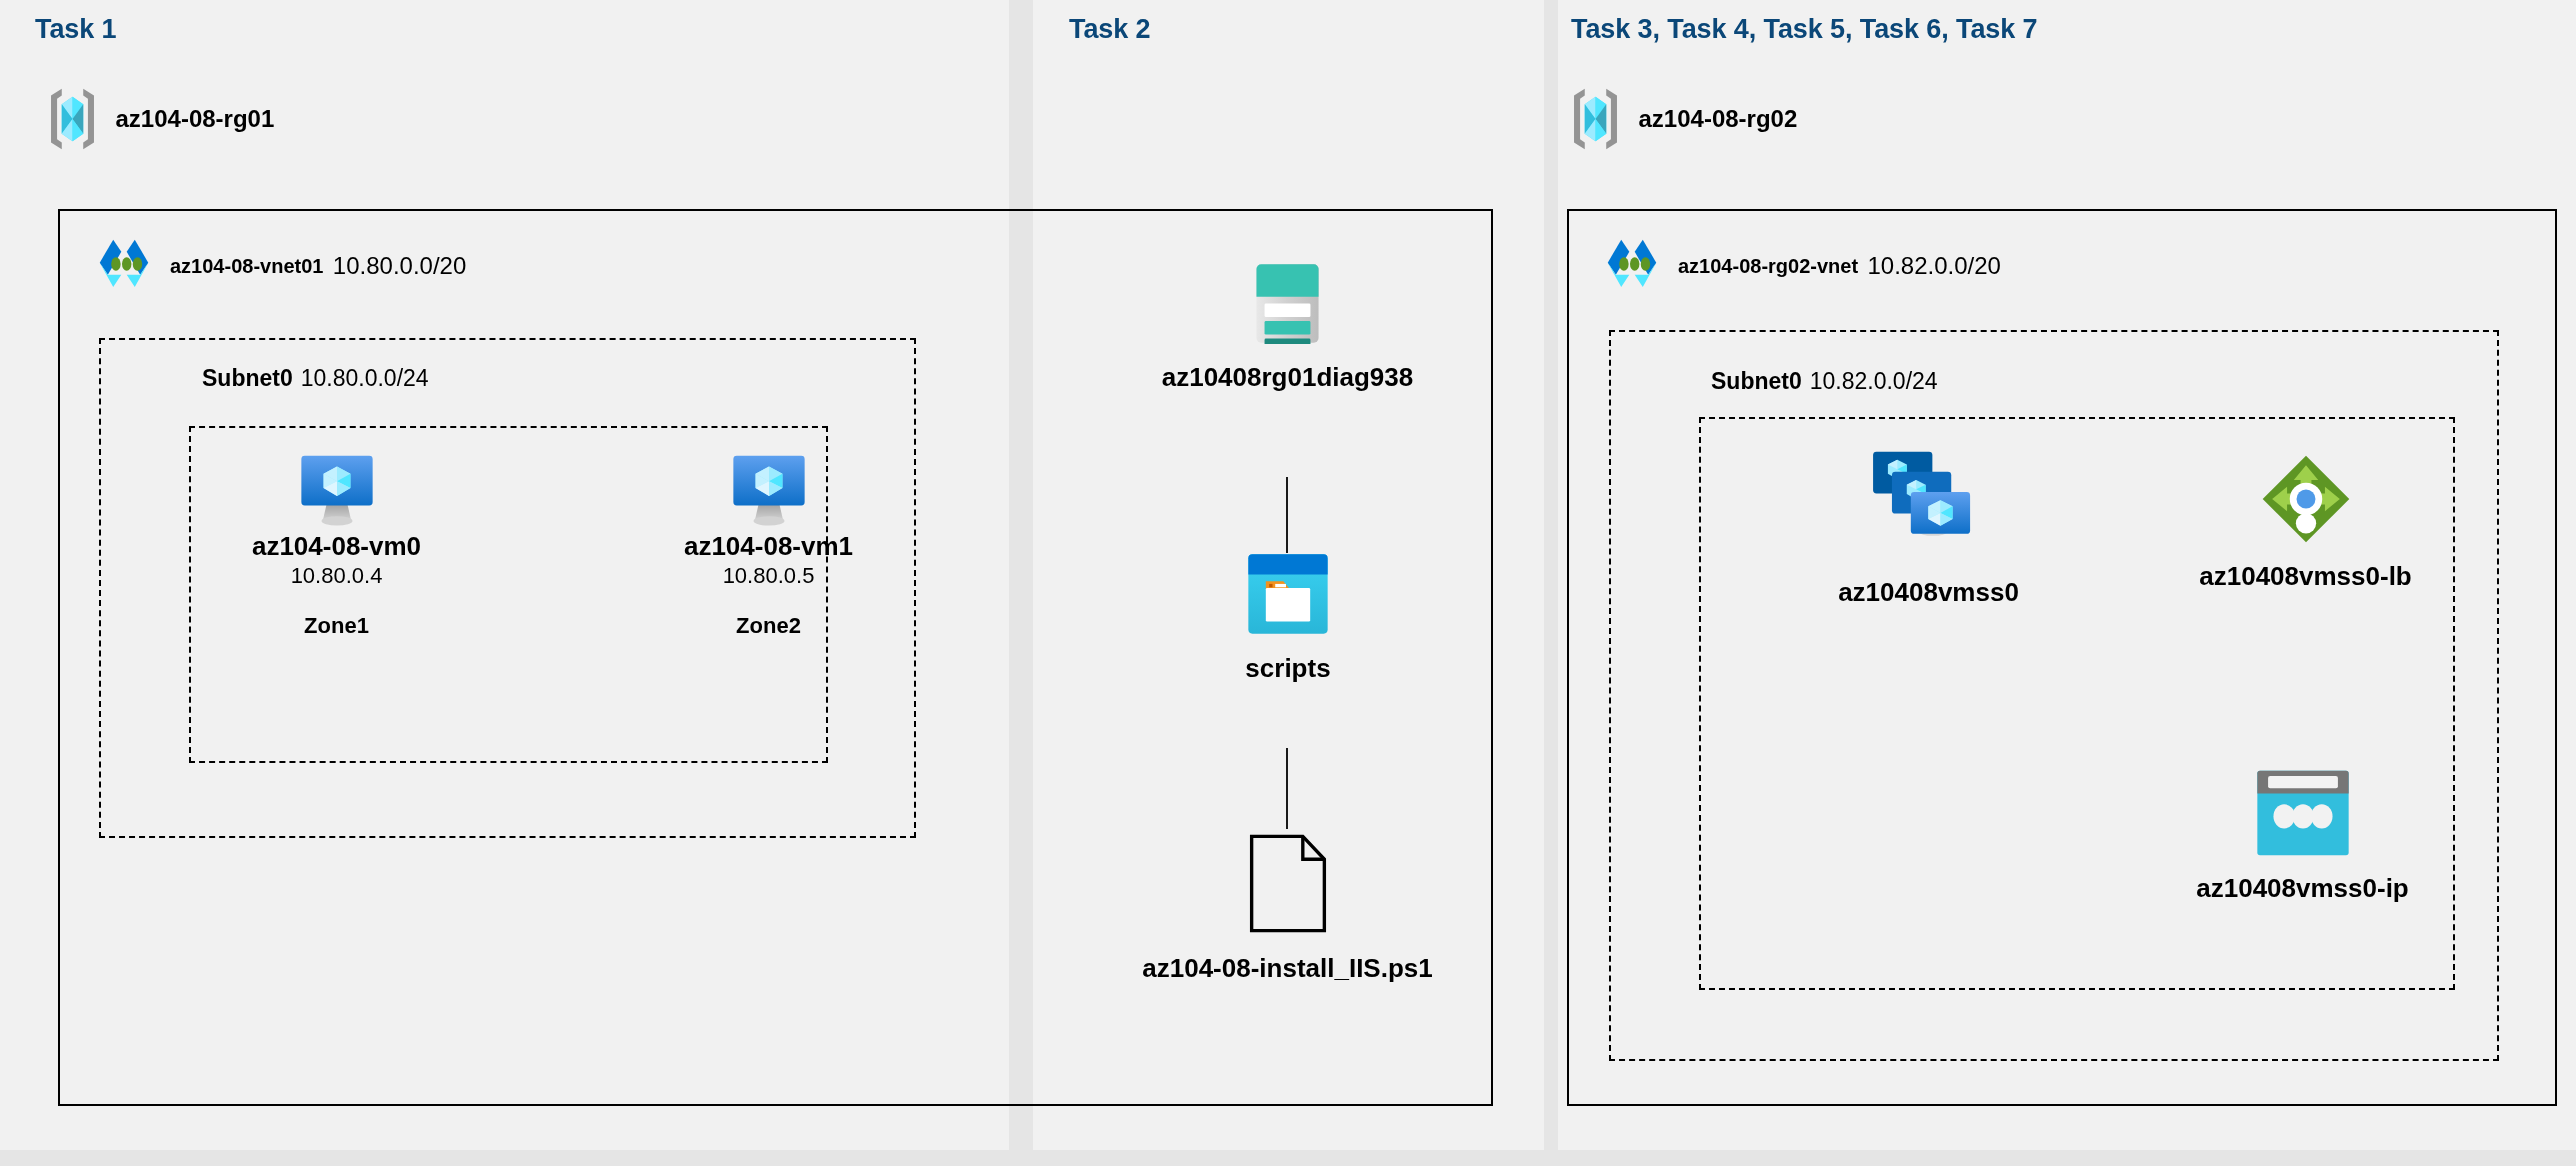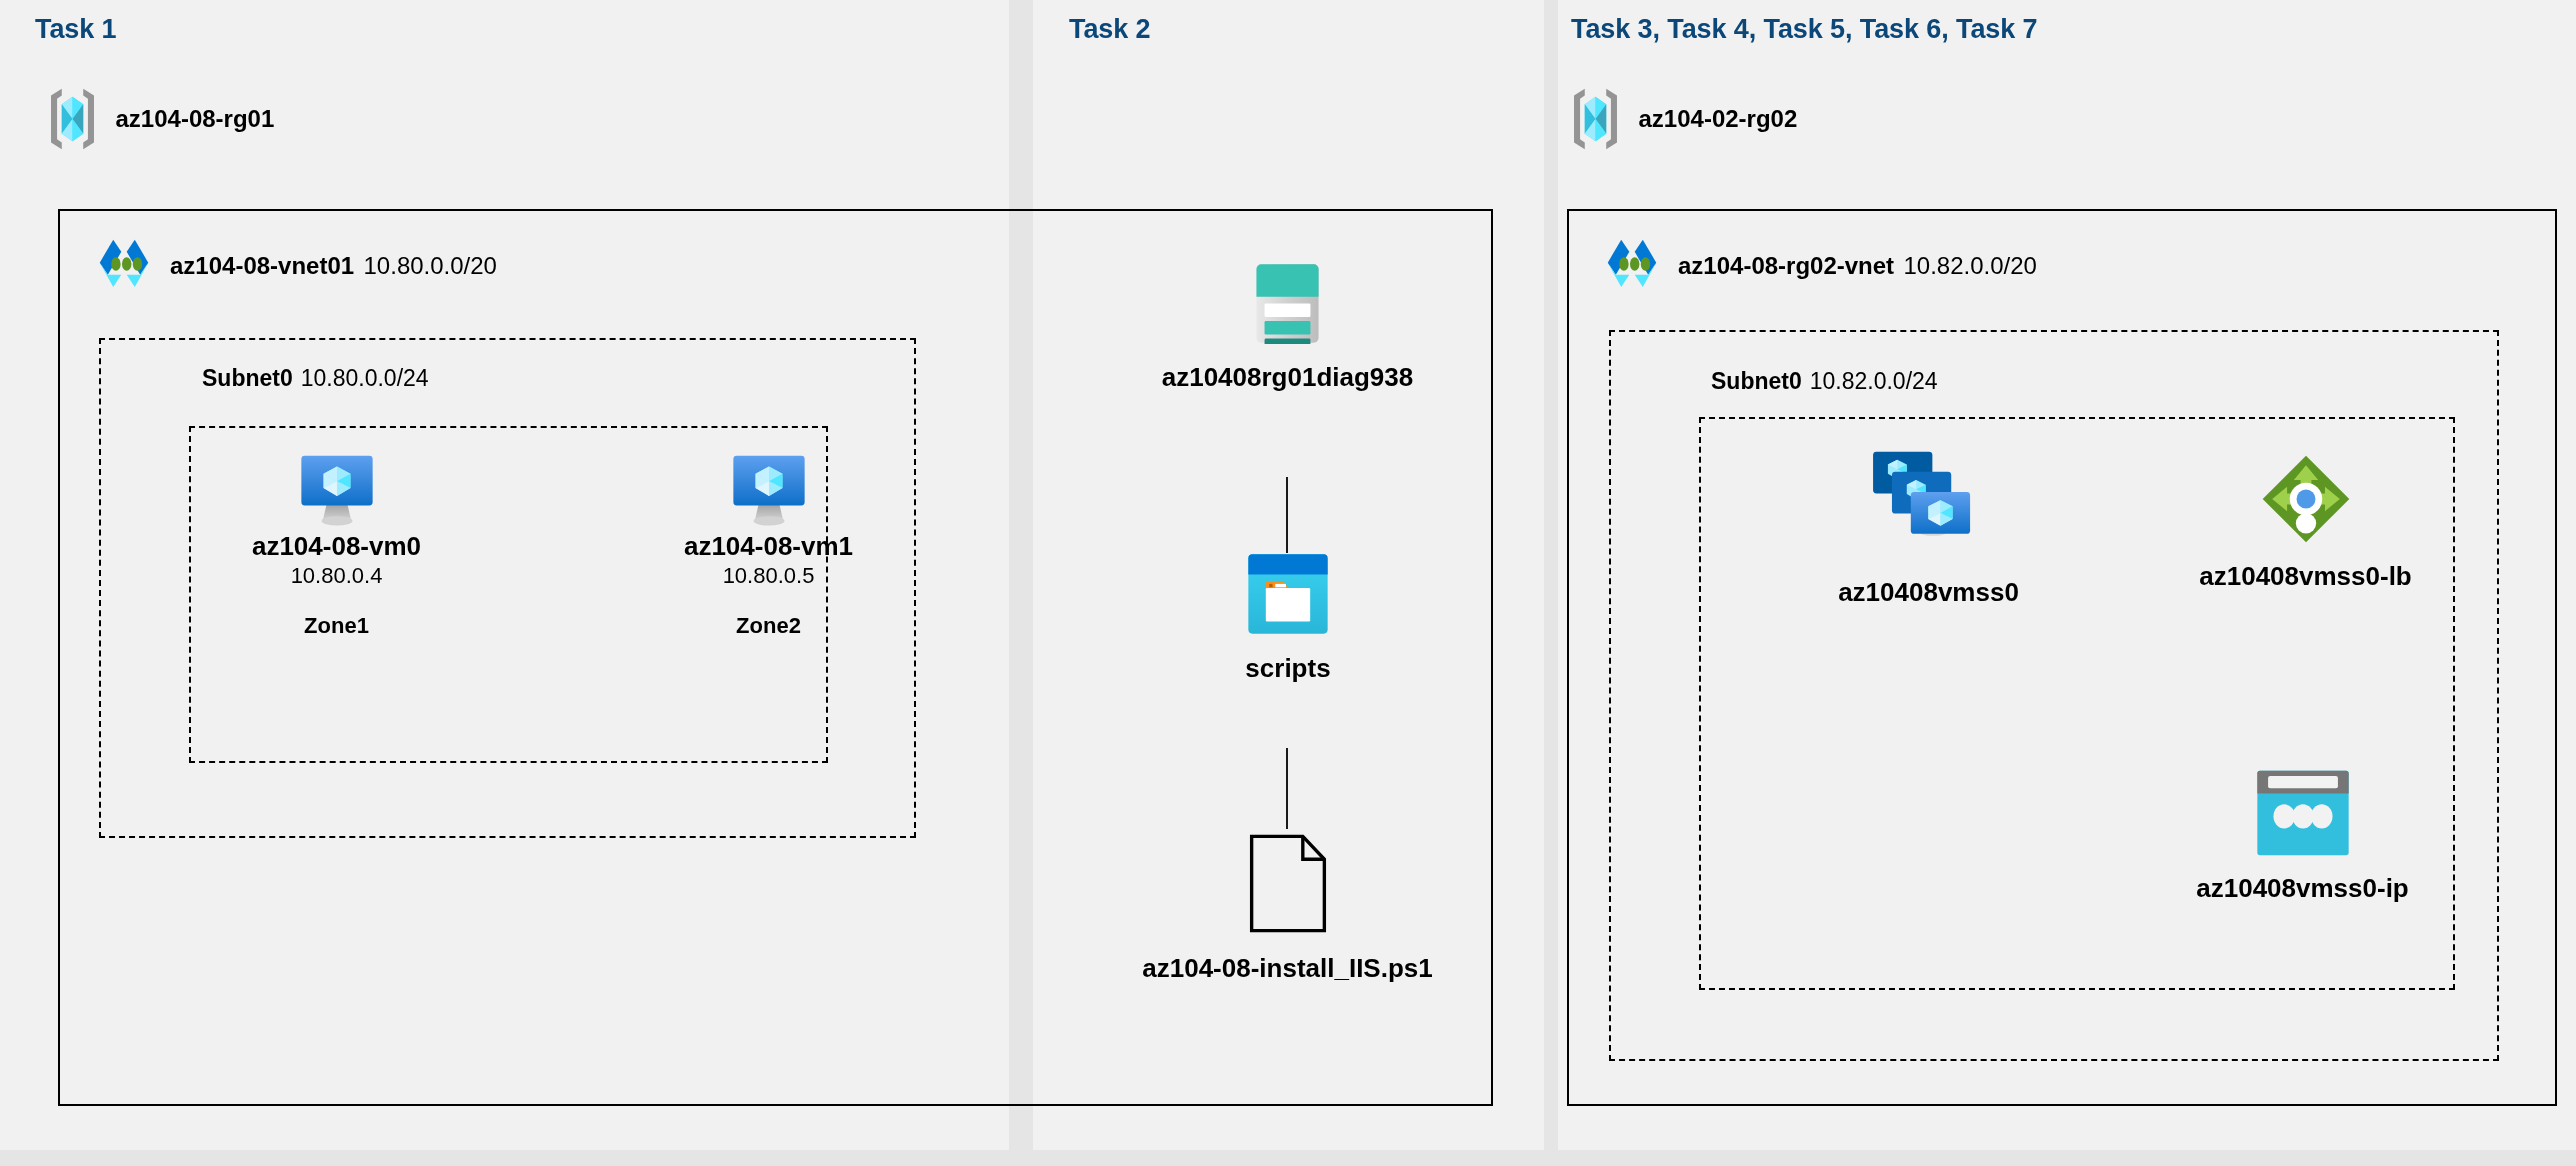--- a/index.html
+++ b/index.html
@@ -47,21 +47,21 @@
   .subnet-box { position: absolute; border: 2.7px dashed #000000; background: transparent; }
   #subnet-box-1       { left: 99px;  top: 338px;  width: 817px; height: 500px; }
   #subnet-inner-box-1 { left: 189px;  top: 426px;  width: 639px;  height: 337px; }
   #subnet-box-2       { left: 1609px; top: 330px;  width: 890px; height: 731px; }
   #subnet-inner-box-2 { left: 1699px; top: 417px;  width: 756px; height: 573px; }
 
   
   .vnet-row { position: absolute; display: flex; align-items: center; }
   #vnet-row-1 { left: 93px;  top: 237px; }
   #vnet-row-2 { left: 1601px; top: 237px; }
-  .vnet-name { font-size: 24px; font-weight: bold; color: #000; margin-left: 15px; white-space: nowrap; }
+  .vnet-name { font-size: 20px; font-weight: bold; color: #000; margin-left: 15px; white-space: nowrap; }
   .vnet-cidr { font-size: 24px; font-weight: normal; color: #000; margin-left: 9.4px; white-space: nowrap; }
 
   
   .subnet-label { position: absolute; white-space: nowrap; font-size: 23px; color: #000; }
   #subnet-label-1 { left: 202px;  top: 365px; }
   #subnet-label-2 { left: 1711px; top: 368px; }
   .subnet-label .nm  { font-weight: bold; }
   .subnet-label .cidr { font-weight: normal; margin-left: 8px; }
 
   
@@ -127,21 +127,21 @@
         <path d="M54 4 L70 14 L70 84 L54 94 L54 84 L61 79 L61 19 L54 14 Z" fill="#949494"></path>
         <path d="M38 16 L22 27 L22 71 L38 82 L54 71 L54 27 Z" fill="#50e6ff"></path>
         <path d="M38 16 L22 27 L38 49 Z" fill="#9cebff"></path>
         <path d="M38 16 L54 27 L38 49 Z" fill="#50e6ff"></path>
         <path d="M38 49 L22 27 L22 71 Z" fill="#32bedd"></path>
         <path d="M38 49 L54 27 L54 71 Z" fill="#3aa6bd"></path>
         <path d="M38 49 L22 71 L38 82 Z" fill="#9cebff"></path>
         <path d="M38 49 L54 71 L38 82 Z" fill="#50e6ff"></path>
       </svg>
     </span>
-    <span class="rg-label">az104-02-rg02</span>
+    <span class="rg-label">az104-08-rg02</span>
   </div>
 
   <div class="vnet-box" id="vnet-box-1"></div>
   <div class="vnet-box" id="vnet-box-2"></div>
 
   <div class="subnet-box" id="subnet-box-1"></div>
   <div class="subnet-box" id="subnet-inner-box-1"></div>
   <div class="subnet-box" id="subnet-box-2"></div>
   <div class="subnet-box" id="subnet-inner-box-2"></div>
 

